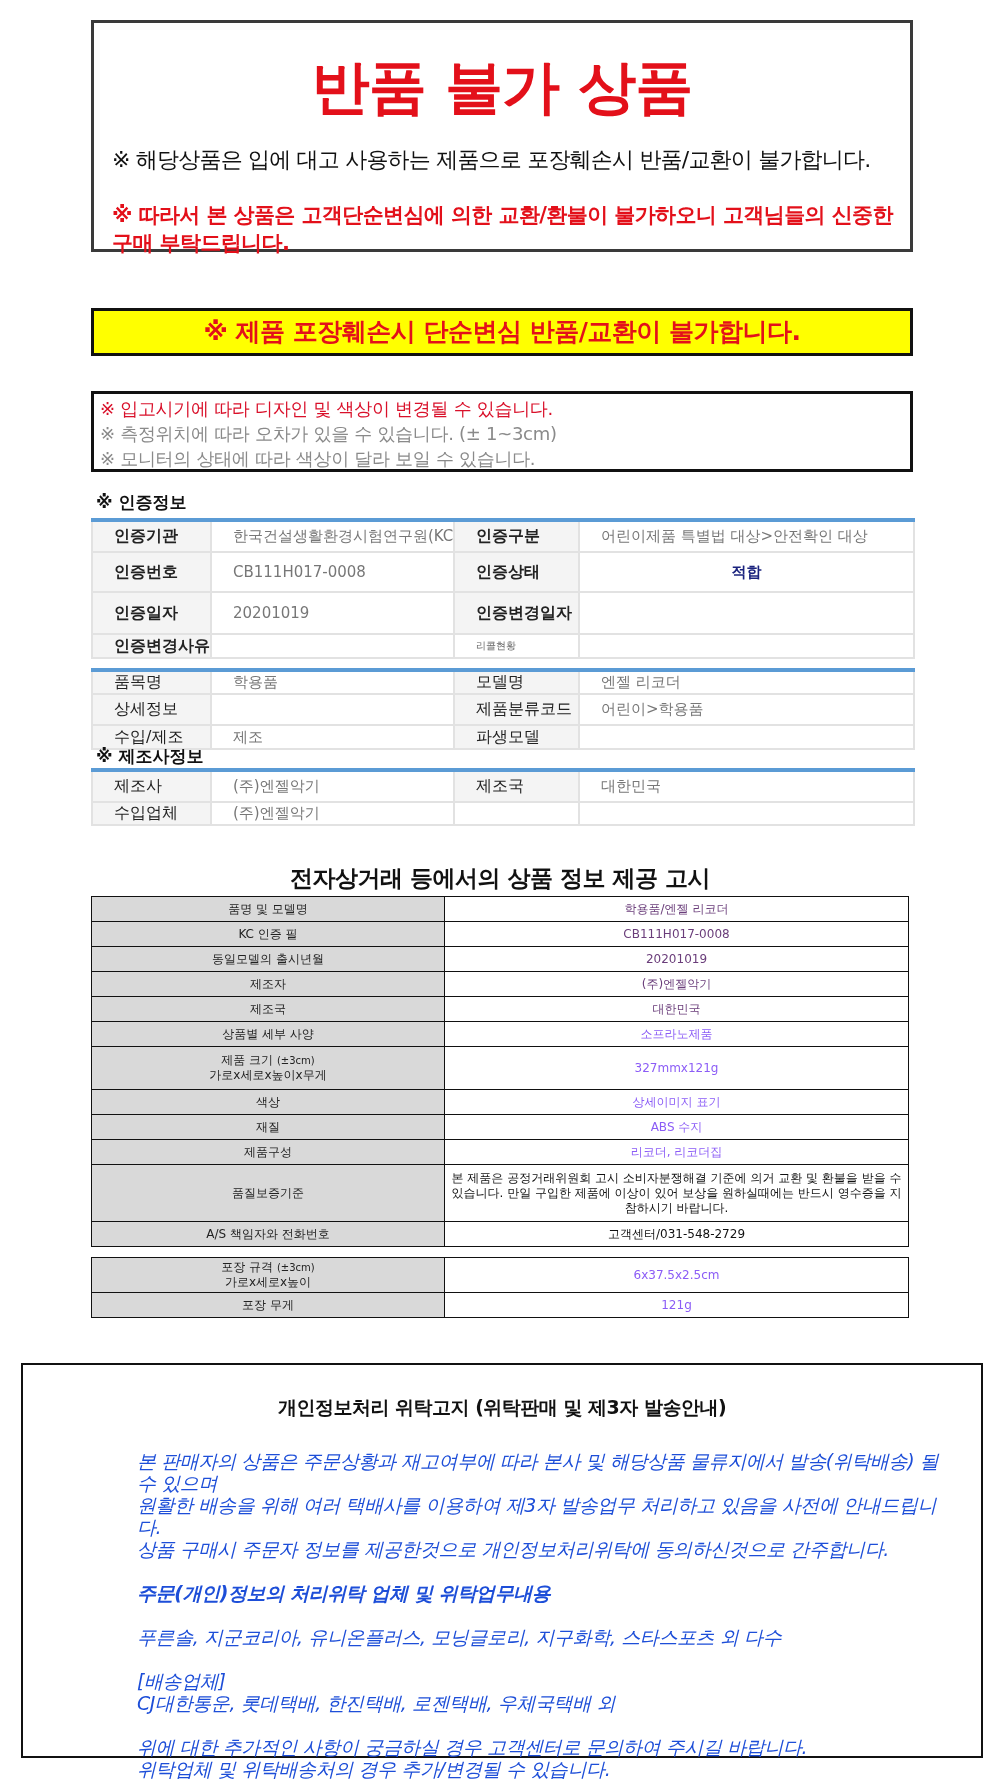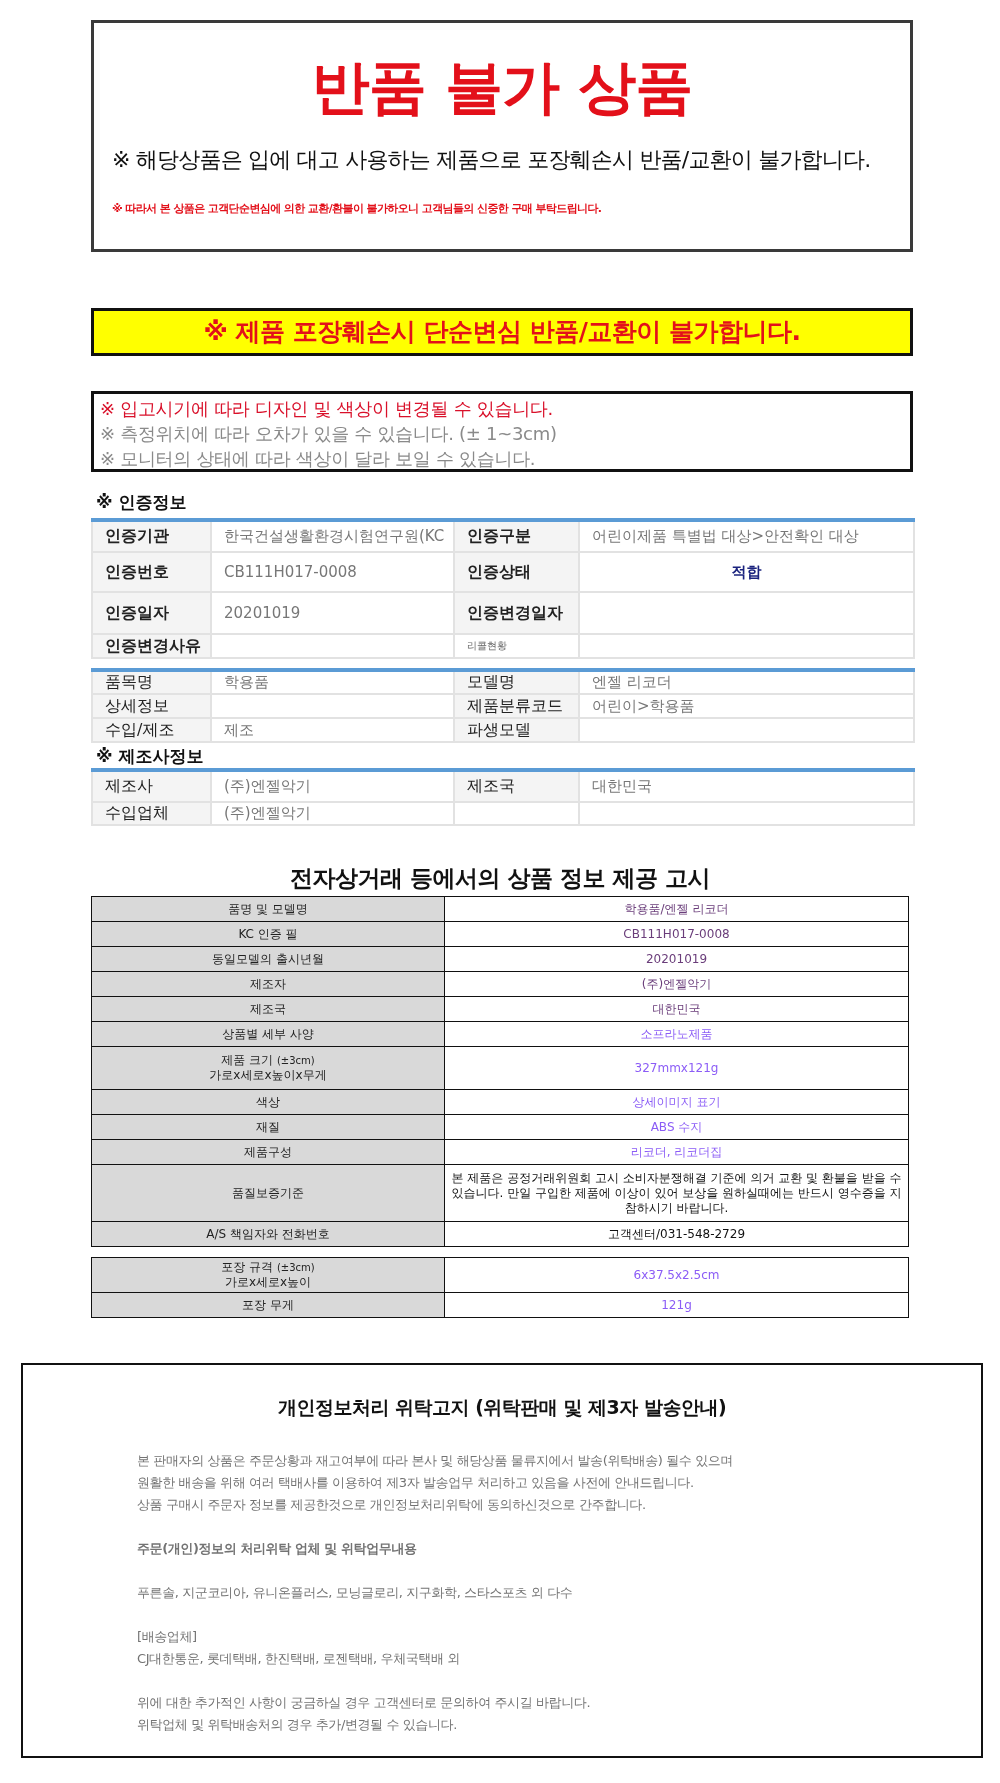--- a/index.html
+++ b/index.html
@@ -3,55 +3,55 @@
 <meta charset="utf-8">
 <style>
   * { box-sizing: border-box; margin: 0; padding: 0; }
   html, body { width: 1000px; background: #ffffff; }
   body { position: relative; height: 1783px; font-family: "DejaVu Sans", "Liberation Sans", sans-serif; color: #222; }
 
   
   .noreturn { position: absolute; left: 91px; top: 20px; width: 822px; height: 232px; border: 3px solid #3a3a3a; background: #fff; }
   .noreturn .title { position: absolute; left: 0; right: 0; top: 26px; text-align: center; font-size: 58px; font-weight: bold; color: #e3101a; letter-spacing: -1px; }
   .noreturn .line1 { position: absolute; left: 18px; right: 10px; top: 122px; font-size: 22px; color: #111; letter-spacing: -0.8px; }
-  .noreturn .line2 { position: absolute; left: 18px; right: 10px; top: 178px; font-size: 11px; font-weight: bold; color: #e3101a; letter-spacing: -0.6px; }
+  .noreturn .line2 { position: absolute; left: 18px; right: 10px; top: 178px; font-size: 21px; font-weight: bold; color: #e3101a; letter-spacing: -0.6px; }
 
   
   .banner { position: absolute; left: 91px; top: 308px; width: 822px; height: 48px; background: #ffff00; border: 3px solid #111; text-align: center; line-height: 42px; font-size: 25px; font-weight: bold; color: #e3101a; letter-spacing: -0.5px; }
 
   
   .notes { position: absolute; left: 91px; top: 391px; width: 822px; height: 81px; border: 3px solid #111; padding: 2px 6px; }
   .notes .note { font-size: 18px; line-height: 25px; letter-spacing: -0.3px; white-space: nowrap; }
   .notes .note.red { color: #d9102a; }
   .notes .note.gray { color: #8a8a8a; }
 
   
   .sec-title { position: absolute; left: 96px; font-size: 17px; font-weight: bold; color: #111; }
   .info-table { position: absolute; left: 91px; width: 822px; border-collapse: collapse; border-top: 4px solid #5b9bd5; table-layout: fixed; }
-  .info-table td { border: 2px solid #e2e2e2; font-size: 15px; padding: 0 12px; vertical-align: middle; overflow: hidden; white-space: nowrap; }
+  .info-table td { border: 2px solid #e2e2e2; font-size: 15px; padding: 0 21px; vertical-align: middle; overflow: hidden; white-space: nowrap; }
   .info-table td.k { background: #f4f4f4; color: #222; font-weight: bold; font-size: 16px; }
   .info-table td.k.lite { font-weight: normal; color: #666; font-size: 10px; background: #fff; }
   .info-table td.v { color: #777; background: #fff; }
   .info-table td.v.status { color: #1a237e; text-align: center; font-weight: bold; }
   .info-table.narrow td.k { font-size: 16px; font-weight: normal; color: #222; }
 
   
   .notice-title { position: absolute; left: 0; right: 0; top: 863px; text-align: center; font-size: 23px; font-weight: bold; color: #111; letter-spacing: -0.5px; }
   .notice-table { position: absolute; left: 91px; width: 818px; border-collapse: collapse; table-layout: fixed; }
   .notice-table td { border: 1.5px solid #111; font-size: 12px; text-align: center; vertical-align: middle; padding: 2px 6px; line-height: 15px; }
   .notice-table td.k { background: #d9d9d9; color: #222; width: 353px; }
   .notice-table td.v { background: #fff; color: #8b5cf6; }
   .notice-table td.v.purple { color: #6a3d7a; }
   .notice-table td.v.black { color: #111; }
   .small { font-size: 10px; }
 
   
   .privacy { position: absolute; left: 21px; top: 1363px; width: 962px; height: 395px; border: 2px solid #111; }
   .privacy .p-title { position: absolute; left: 0; right: 0; top: 30px; text-align: center; font-size: 19px; font-weight: bold; color: #111; letter-spacing: -0.5px; }
-  .privacy .p-body { position: absolute; left: 114px; top: 85px; right: 40px; font-size: 13px; color: #737373; line-height: 22px; letter-spacing: -0.4px; }
+  .privacy .p-body { position: absolute; left: 114px; top: 85px; right: 40px; font-size: 19px; color: #1d4ed8; line-height: 22px; letter-spacing: -0.4px; font-style: italic; }
   .privacy .p-body .gap { height: 22px; }
   .privacy .p-body .bold { font-weight: bold; }
 </style>
 </head>
 <body>
 
 <div class="noreturn">
   <div class="title">반품 불가 상품</div>
   <div class="line1">※ 해당상품은 입에 대고 사용하는 제품으로 포장훼손시 반품/교환이 불가합니다.</div>
   <div class="line2">※ 따라서 본 상품은 고객단순변심에 의한 교환/환불이 불가하오니 고객님들의 신중한 구매 부탁드립니다.</div>
@@ -108,21 +108,21 @@
       <col style="width:125px">
       <col style="width:335px">
     </colgroup>
   <tbody>
       <tr style="height:24px">
     <td class="k">품목명</td>
     <td class="v">학용품</td>
     <td class="k">모델명</td>
     <td class="v">엔젤 리코더</td>
   </tr>
-  <tr style="height:24px">
+  <tr style="height:31px">
     <td class="k">상세정보</td>
     <td class="v"></td>
     <td class="k">제품분류코드</td>
     <td class="v">어린이&gt;학용품</td>
   </tr>
   <tr style="height:24px">
     <td class="k">수입/제조</td>
     <td class="v">제조</td>
     <td class="k">파생모델</td>
     <td class="v"></td>

